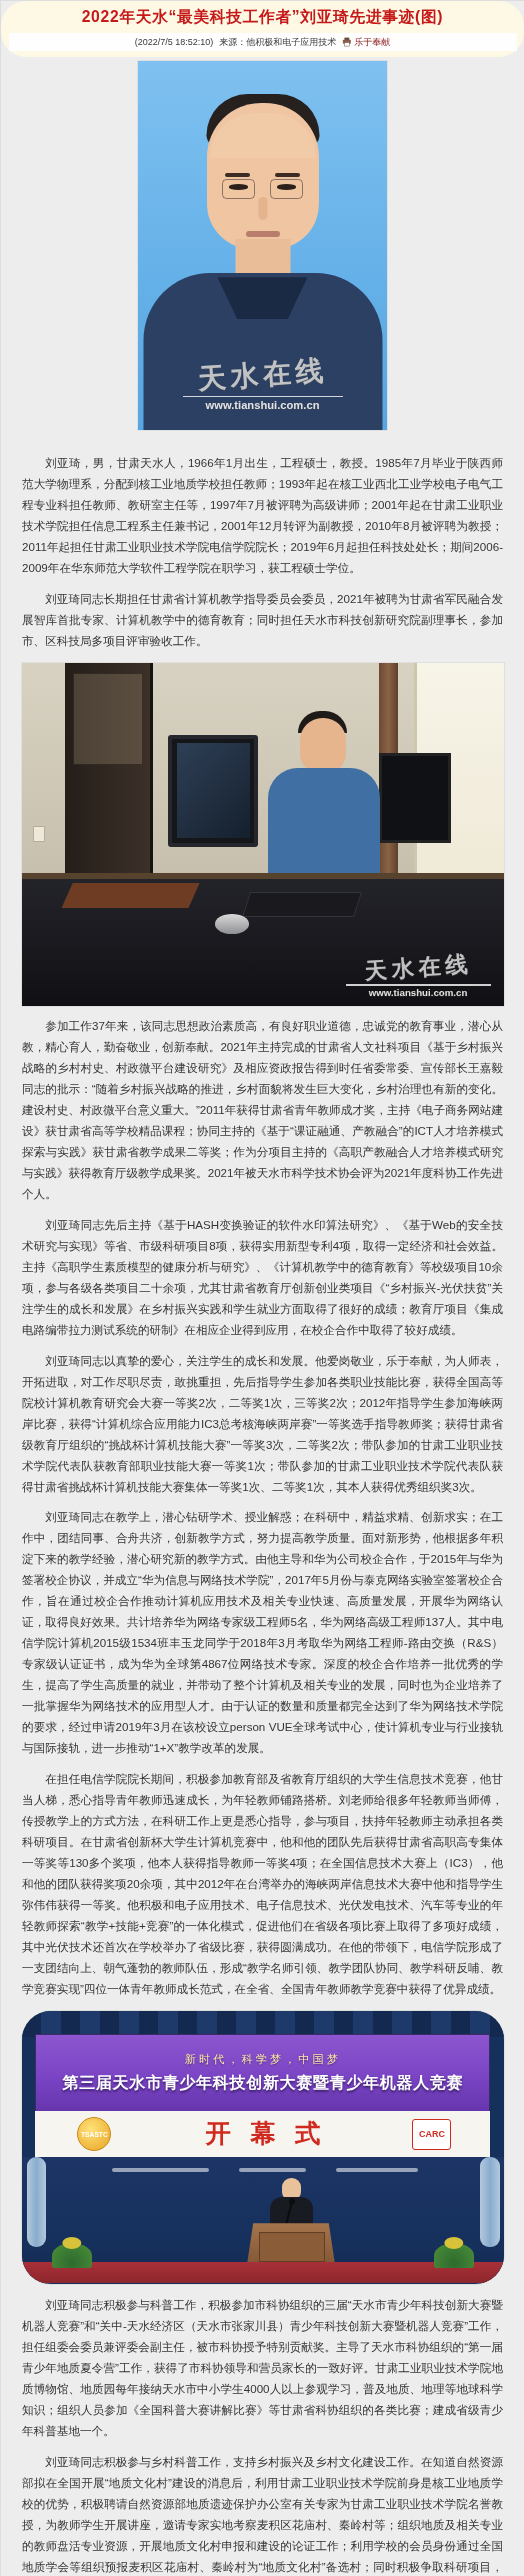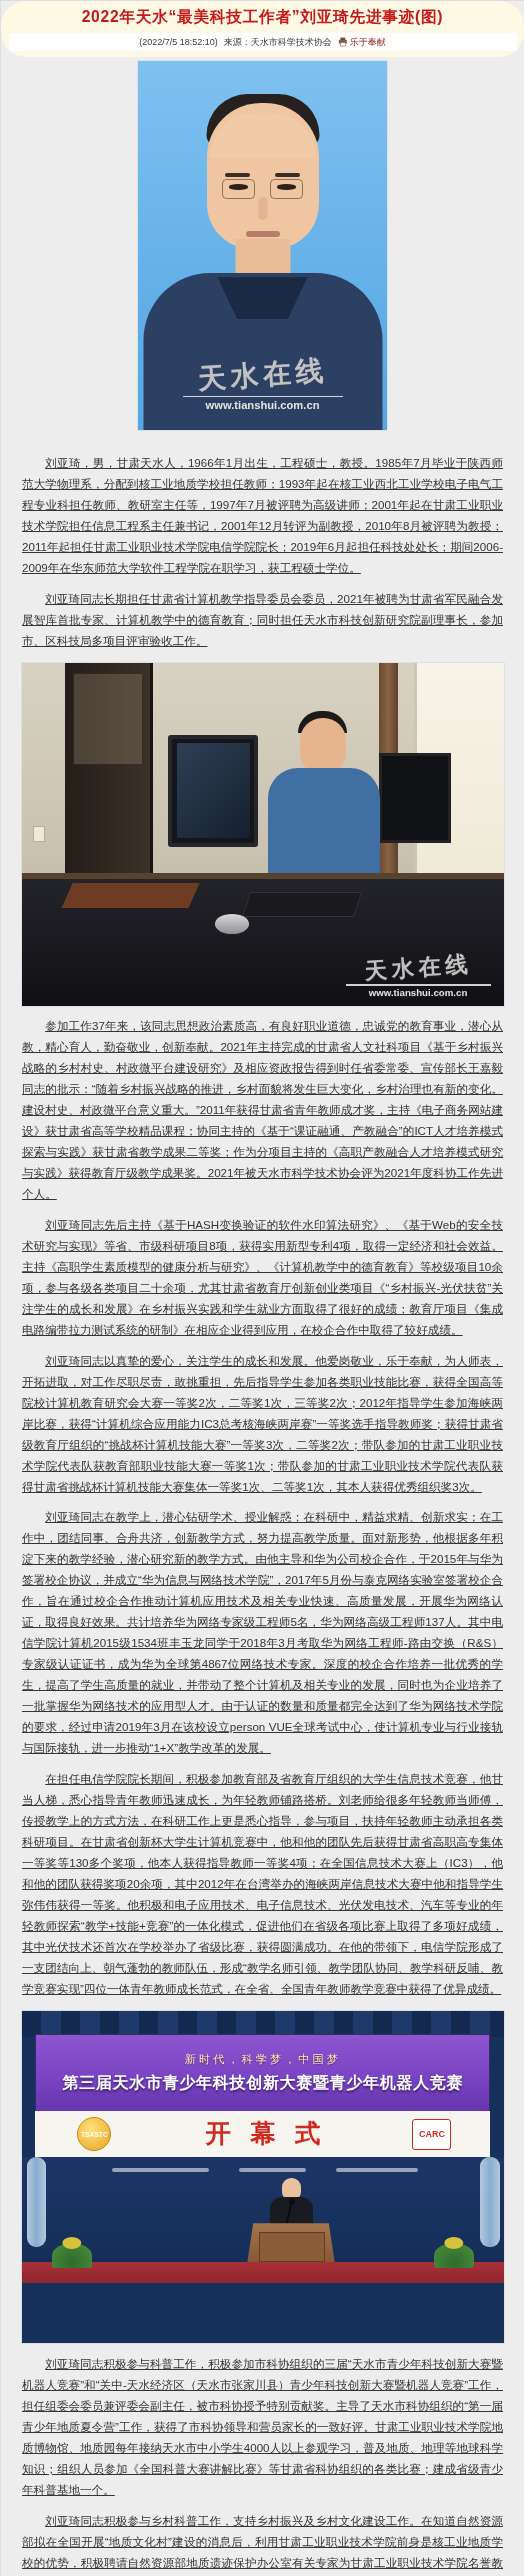--- a/index.html
+++ b/index.html
@@ -31,21 +31,21 @@
   .p-shoulders { position:absolute; left:50%; bottom:0; transform:translateX(-50%); width:239px; height:157px; background:#2c4063; border-radius:67px 67px 0 0; }
   .p-collar { position:absolute; left:50%; bottom:111px; transform:translateX(-50%); width:90px; height:42px; background:#1b2a44; clip-path:polygon(0 0,100% 0,78% 100%,22% 100%); }
   .wm { position:absolute; text-align:center; pointer-events:none; }
   .wm .wm-big { font-size:28px; font-weight:bold; color:rgba(205,205,205,.92); text-shadow:0 0.7px 1.5px rgba(80,80,80,.45); letter-spacing:4.5px; transform:rotate(-4deg); }
   .wm .wm-line { height:1.5px; background:rgba(230,230,230,.9); margin:1.5px 6px; }
   .wm .wm-url { font-size:11.2px; font-weight:bold; color:rgba(235,235,235,.95); text-shadow:0 0.7px 1.5px rgba(80,80,80,.4); }
   .photo-portrait .wm { left:50%; bottom:19.4px; transform:translateX(-50%); width:172px; }
 
   
   .article { padding:1.5px 21px 45px; }
-  .article p { font-size:11.6px; line-height:21px; color:#353535; text-align:justify; text-indent:2em; margin:9.7px 0;text-decoration:underline; }
+  .article p { font-size:11.6px; line-height:21px; color:#353535; text-align:justify; text-indent:2em; margin:9.7px 0; }
 
   
   .photo-office { width:482px; height:343px; margin:12px auto 7.5px; background:linear-gradient(180deg,#d8d2c2 0%,#c9c2b0 55%,#b7b0a0 100%); }
   .o-switch { position:absolute; left:10.5px; top:163px; width:12px; height:16.4px; background:#efe9da; border:0.7px solid #b5ae9c; }
   .o-cabinet { position:absolute; left:43px; top:0; width:88px; height:246px; background:linear-gradient(90deg,#241d18,#3c3129); border-right:3px solid #171310; }
   .o-cabinet:before { content:""; position:absolute; inset:10.5px 7.5px auto 7.5px; height:90px; background:rgba(190,170,140,.25); border:0.7px solid rgba(0,0,0,.4); }
   .o-window { position:absolute; right:0; top:0; width:90px; height:224px; background:linear-gradient(180deg,#f7f4e8,#efe9d6); border-left:3.7px solid #cfc6ae; }
   .o-pillar { position:absolute; right:106px; top:0; width:19.4px; height:254px; background:linear-gradient(90deg,#6b4a33,#8a6344,#5d402c); }
   .o-monitor { position:absolute; left:146px; top:72px; width:90px; height:112px; background:#15161a; border:4.5px solid #26272c; border-radius:3px; }
   .o-monitor:before { content:""; position:absolute; inset:4.5px; background:linear-gradient(135deg,#2e3f55,#15202e); }
@@ -56,21 +56,21 @@
   .o-desk { position:absolute; left:0; bottom:0; width:100%; height:127px; background:linear-gradient(180deg,#23232a,#101014); }
   .o-desk-edge { position:absolute; left:0; bottom:125px; width:100%; height:7.5px; background:#57422e; }
   .o-kbd { position:absolute; left:224px; bottom:88px; width:112px; height:25.4px; background:#1a1a1e; border:1.5px solid #33343a; transform:skewX(-18deg); }
   .o-mouse { position:absolute; left:193px; bottom:72px; width:34px; height:19.4px; background:linear-gradient(180deg,#d9d9d9,#8f9094); border-radius:50%; }
   .o-pad { position:absolute; left:45px; bottom:97px; width:127px; height:25.4px; background:#6e3c23; transform:skewX(-24deg); }
   .photo-office .wm { right:7.5px; bottom:7.5px; width:157px; }
   .photo-office .wm .wm-big { font-size:22.4px; }
   .photo-office .wm .wm-url { font-size:9.7px; }
 
   
-  .photo-event { width:482px; height:332px; margin:12px auto 7.5px; background:#16305c; }
+  .photo-event { width:482px; height:273px; margin:12px auto 7.5px; background:#16305c;border-radius:29px; }
   .e-curtain { position:absolute; left:0; top:0; width:100%; height:25.4px; background:repeating-linear-gradient(90deg,#14294f 0 19.4px,#1d3a6b 19.4px 39px); }
   .e-screen { position:absolute; left:13.4px; top:22.4px; width:455px; height:78px; background:linear-gradient(180deg,#8d55cf 0%,#7a44c4 55%,#6636ae 100%); border:1.5px solid #3c2a66; display:flex; flex-direction:column; align-items:center; justify-content:center; gap:6px; }
   .e-line1 { color:#ffe9a8; font-size:11.2px; letter-spacing:3px; text-shadow:0 0.7px 1.5px #4a2a7a; }
   .e-line2 { color:#ffffff; font-size:16px; font-weight:bold; letter-spacing:0.7px; text-shadow:0 1.5px 2.2px #3a1f66; }
   .e-band { position:absolute; left:13.4px; top:100px; width:455px; height:46px; background:#f7f5ef; display:flex; align-items:center; justify-content:center; }
   .e-kaimu { color:#d02a20; font-size:25.4px; font-weight:bold; letter-spacing:19.4px; text-indent:19.4px; font-family:"Liberation Serif","DejaVu Serif",serif; }
   .e-logo-l { position:absolute; left:42px; top:6px; width:34px; height:34px; border-radius:50%; background:radial-gradient(circle at 40% 35%,#ffe27a,#e8a422); border:1.5px solid #c9881a; display:flex; align-items:center; justify-content:center; color:#fff; font-size:6.7px; font-weight:bold; }
   .e-logo-r { position:absolute; right:39px; top:7.5px; width:39px; height:31px; background:#fff; border:1.5px solid #d02a20; border-radius:3px; color:#d02a20; font-weight:bold; font-size:9px; display:flex; align-items:center; justify-content:center;text-align:center; }
   .e-stage { position:absolute; left:0; top:146px; width:100%; height:126px; background:linear-gradient(180deg,#1c3566 0%,#16305c 70%,#122a50 100%); }
   .e-dash { position:absolute; height:4.5px; background:rgba(255,255,255,.55); border-radius:2.2px; }
@@ -87,21 +87,21 @@
 </style>
 </head>
 <body>
 
 <div id="page">
 
   <div class="header">
     <div class="title">2022年天水“最美科技工作者”刘亚琦先进事迹(图)</div>
     <div class="meta">
       <span>(2022/7/5 18:52:10)</span>
-      <span>来源：天水市科学技术协会</span>
+      <span>来源：他积极和电子应用技术</span>
       <span class="print">
         <svg viewBox="0 0 16 16">
             <path d="M4 1h8v4H4z" fill="#6a4a3a"></path>
             <rect x="1.5" y="4.5" width="13" height="6.5" rx="1" fill="#8a5a4a"></rect>
             <rect x="4" y="9" width="8" height="6" fill="#fff" stroke="#6a4a3a" stroke-width="0.8"></rect>
           </svg>
         <span>乐于奉献</span>
       </span>
     </div>
   </div>

